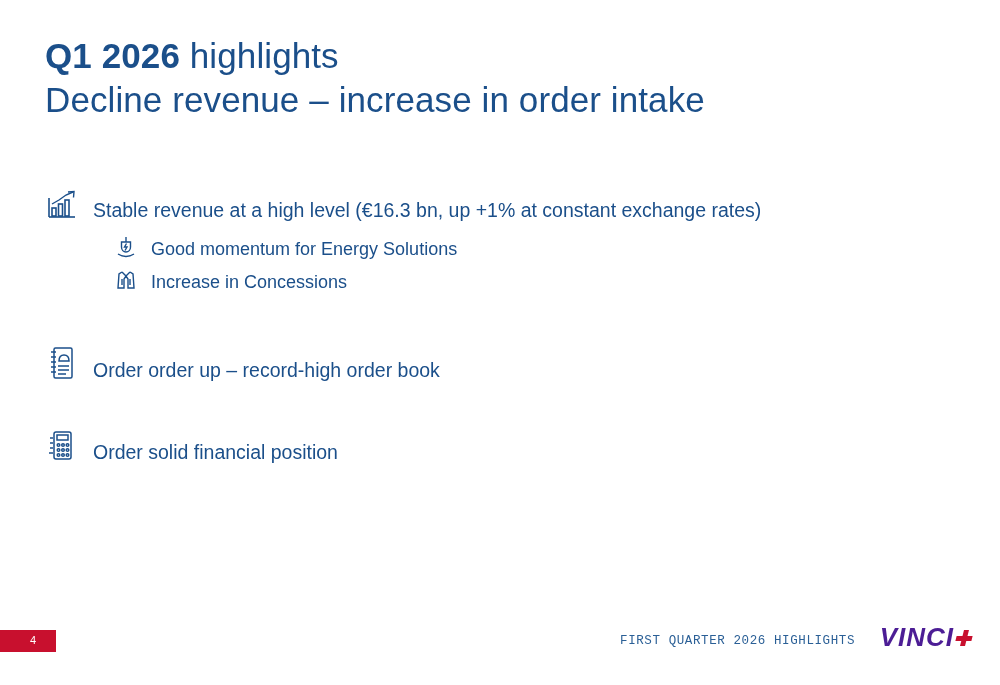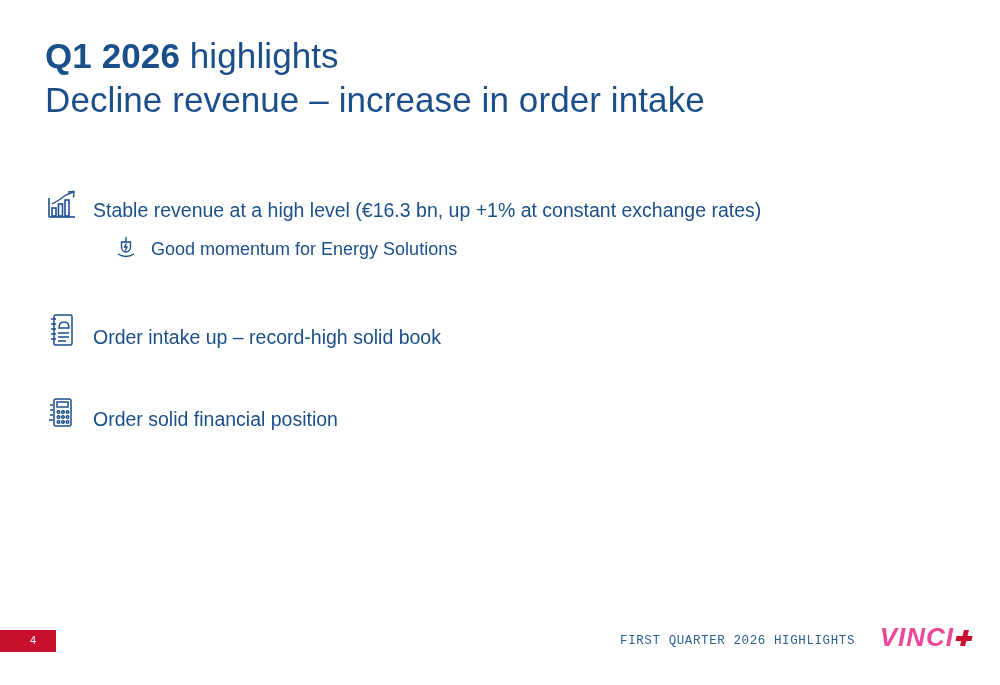--- a/index.html
+++ b/index.html
@@ -132,21 +132,21 @@
     right: 28px;
     top: 622px;
     display: flex;
     align-items: center;
   }
   .logo-word {
     font-size: 26px;
     font-weight: bold;
     font-style: italic;
     letter-spacing: 1px;
-    color: #ec4899;
+    color: #4c1d95;
     font-family: "Liberation Sans", sans-serif;
     margin-left: 12px;
   }
   .logo-mark {
     margin-left: 2px;
     width: 16px;
     height: 16px;
     position: relative;
   }
   .logo-mark:before,
@@ -200,34 +200,45 @@
         <div class="sub-icon-cell">
           <svg width="26" height="26" viewBox="0 0 26 26" fill="none" stroke="#1b4f8a" stroke-width="1.4">
             <path d="M13 3 L13 8"></path>
             <path d="M8.5 8 L17.5 8 L17.5 13 A4.5 5 0 0 1 13 18 A4.5 5 0 0 1 8.5 13 Z"></path>
             <path d="M13.5 9.5 L11.5 13 L14 13 L12 16.5"></path>
             <path d="M5 20 Q13 25 21 20"></path>
           </svg>
         </div>
         <div class="sub-text">Good momentum for Energy Solutions</div>
       </div>
+      <div class="sub-row">
+        <div class="sub-icon-cell">
+          <svg width="26" height="26" viewBox="0 0 26 26" fill="none" stroke="#1b4f8a" stroke-width="1.4">
+            <path d="M9 5 L6 7 L5 21 L11 21 L11 12 L13 9 L15 12 L15 21 L21 21 L20 7 L17 5"></path>
+            <path d="M9 5 L13 9 L17 5"></path>
+            <path d="M9 12 L9 18"></path>
+            <path d="M17 12 L17 18"></path>
+          </svg>
+        </div>
+        <div class="sub-text">Increase in Concessions</div>
+      </div>
     </div>
 
     <div class="gap-1"></div>
 
     <div class="row">
       <div class="icon-cell">
         <svg width="34" height="38" viewBox="0 0 34 38" fill="none" stroke="#1b4f8a" stroke-width="1.5">
           <rect x="9" y="4" width="18" height="30" rx="1.5"></rect>
           <path d="M6 8 L11 8 M6 13 L11 13 M6 18 L11 18 M6 23 L11 23 M6 28 L11 28"></path>
           <path d="M13 22 L24 22 M13 26 L24 26 M13 30 L21 30"></path>
           <path d="M14 17 Q14 11 19 11 Q24 11 24 17 Z"></path>
         </svg>
       </div>
-      <div class="row-text">Order intake up – record-high solid book</div>
+      <div class="row-text">Order order up – record-high order book</div>
     </div>
 
     <div class="gap-2"></div>
 
     <div class="row">
       <div class="icon-cell">
         <svg width="34" height="38" viewBox="0 0 34 38" fill="none" stroke="#1b4f8a" stroke-width="1.5">
           <rect x="9" y="6" width="17" height="27" rx="2"></rect>
           <rect x="12" y="9" width="11" height="5"></rect>
           <circle cx="13.5" cy="19" r="1.3"></circle>

